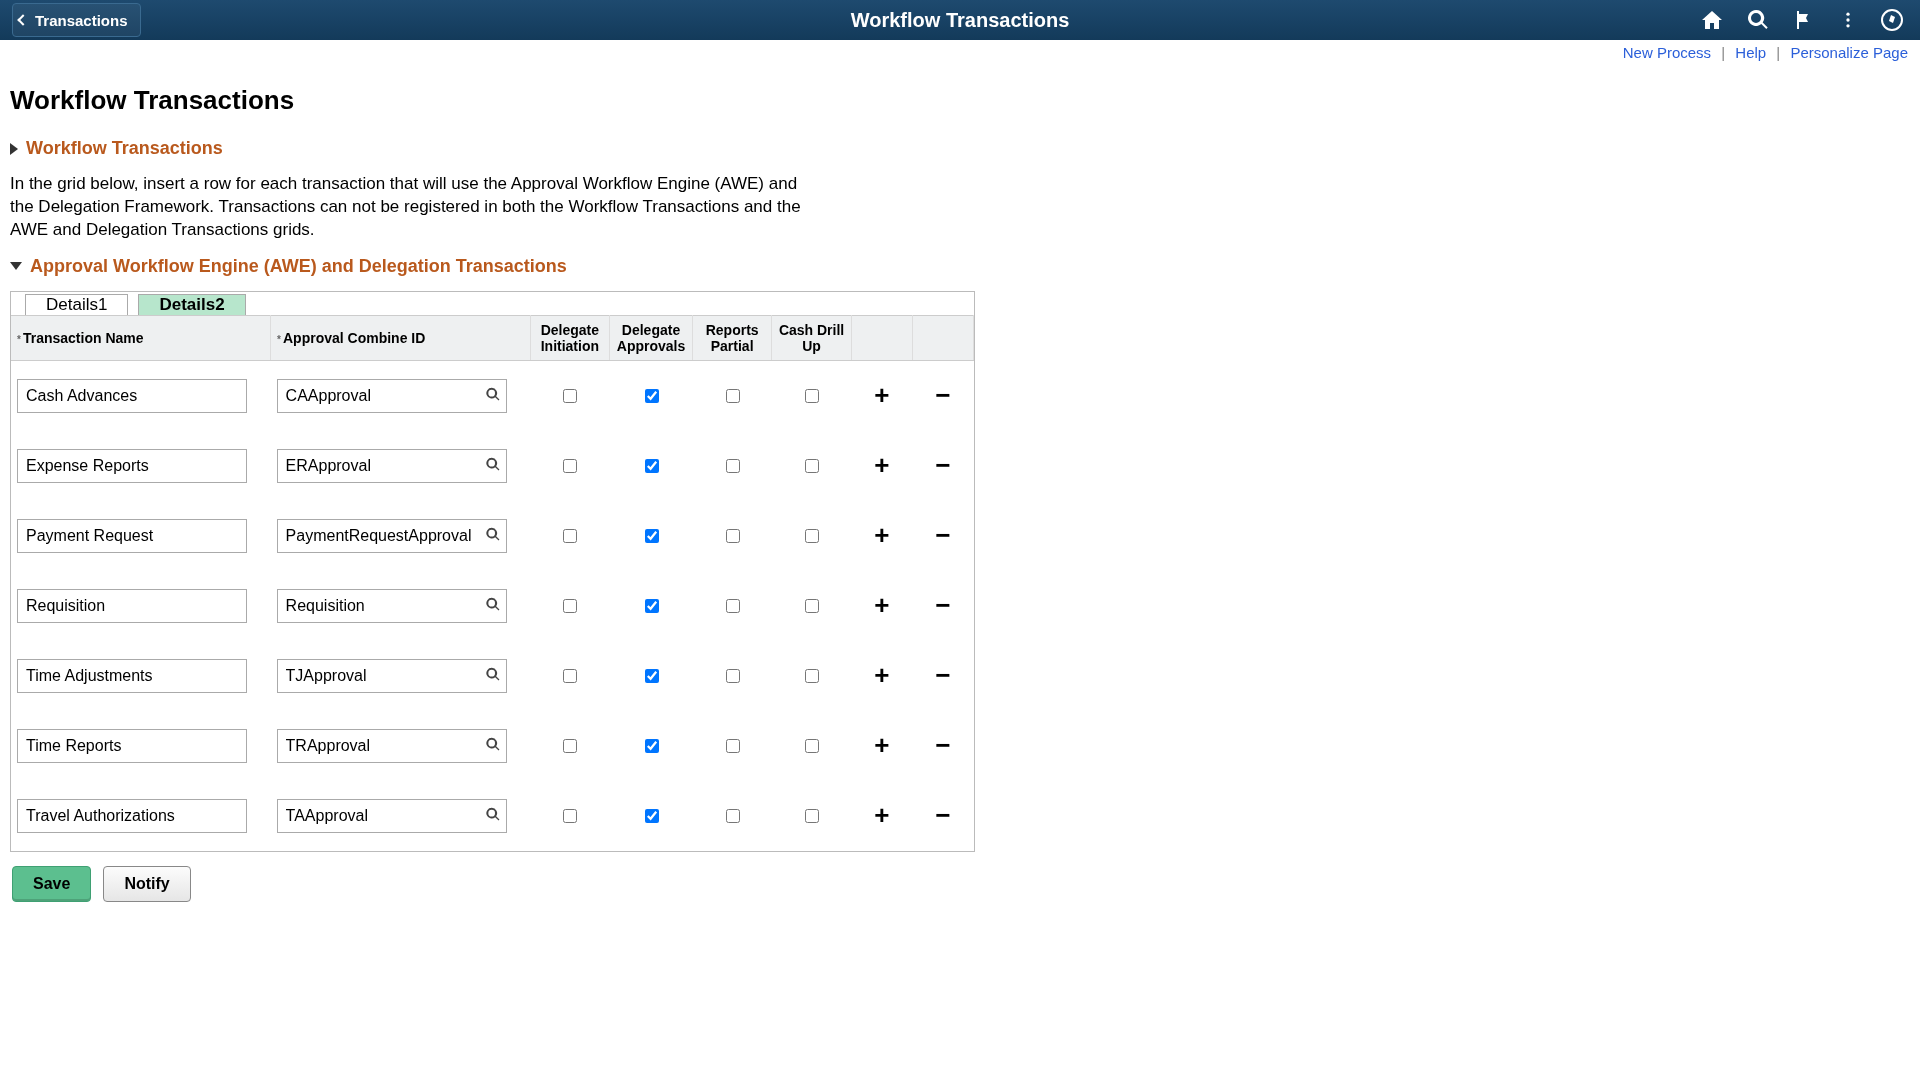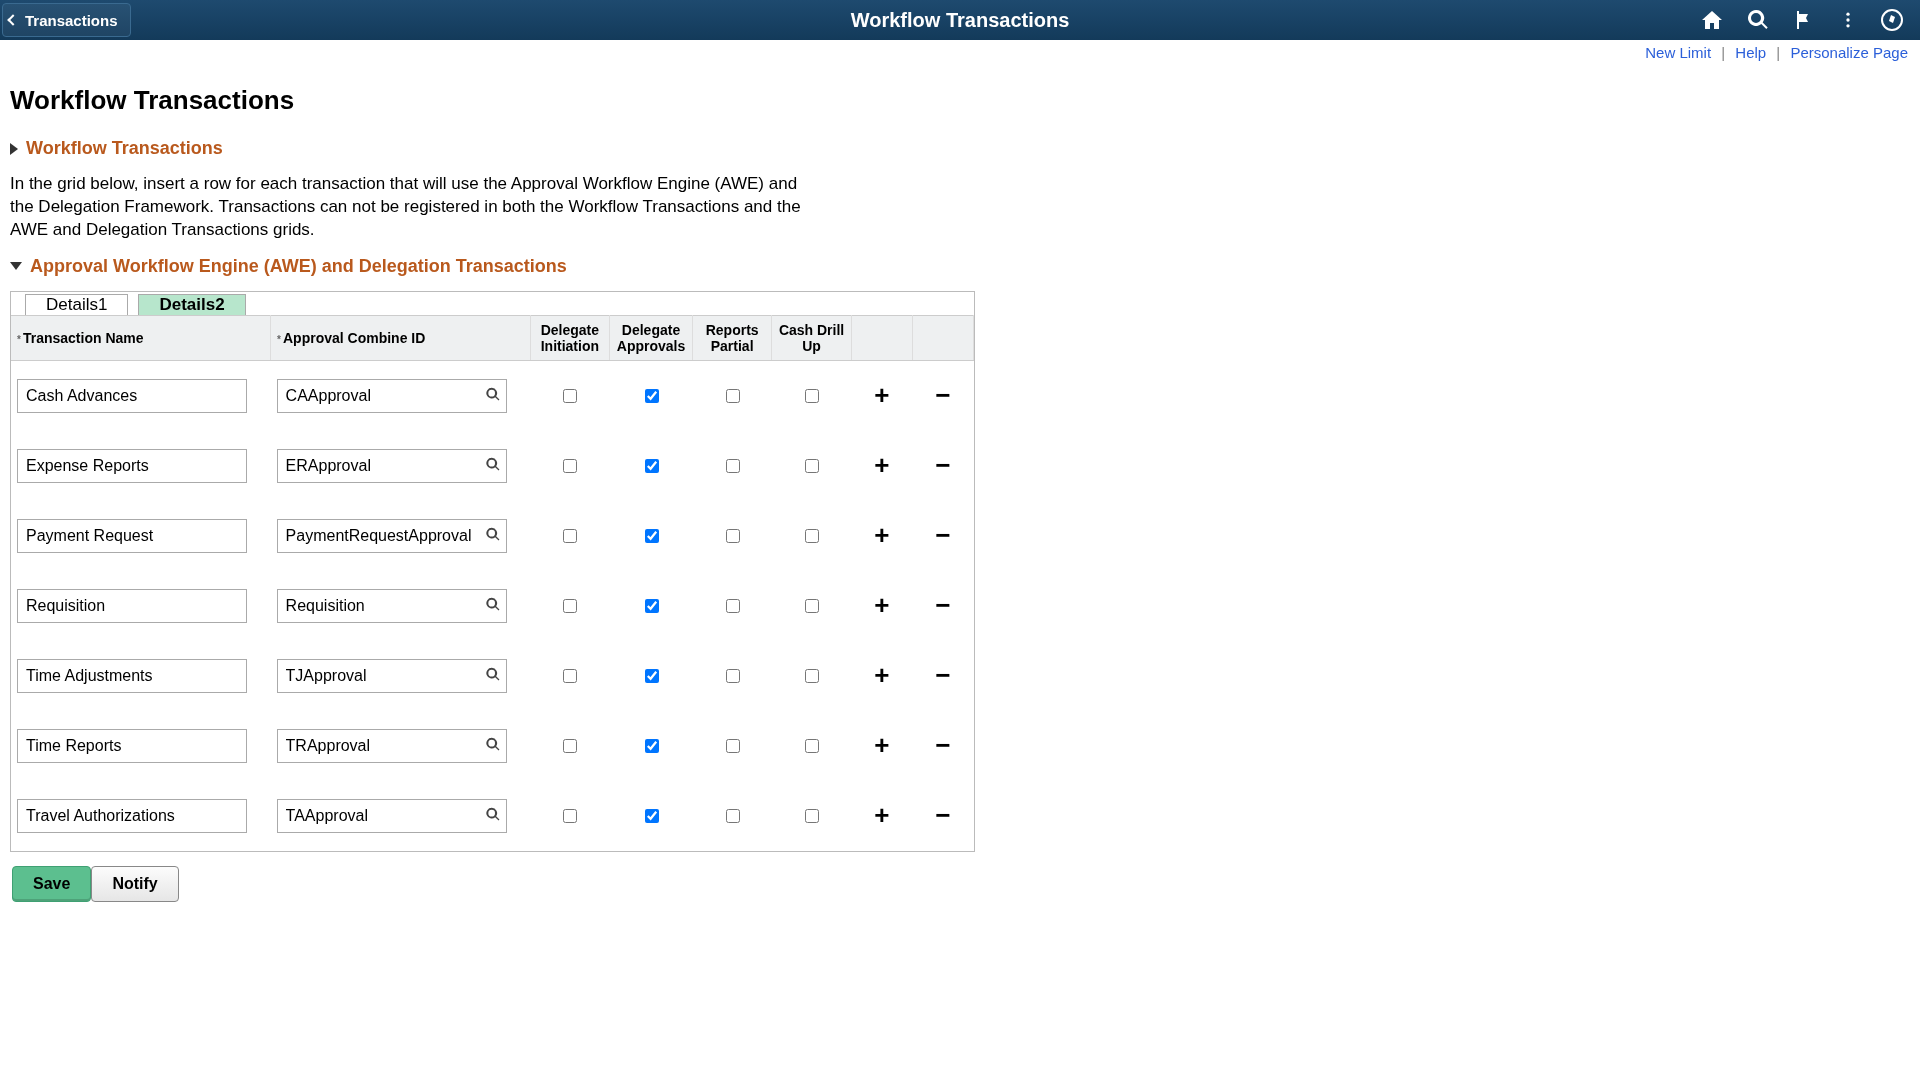--- a/index.html
+++ b/index.html
@@ -15,21 +15,21 @@
     color: #fff;
     height: 40px;
     display: flex;
     align-items: center;
     position: relative;
   }
   .back-btn {
     display: flex;
     align-items: center;
     height: 34px;
-    margin-left: 2px;
+    margin-left: 12px;
     padding: 0 12px 0 6px;
     border: 1px solid #3a6a90;
     border-radius: 4px;
     background: rgba(255,255,255,0.05);
     cursor: pointer;
   }
   .back-btn .chevron {
     display: inline-block;
     width: 8px; height: 8px;
     border-left: 2px solid #fff;
@@ -136,21 +136,21 @@
   }
   .lookup-icon svg { width:16px; height:16px; fill:#444; }
   td.center { text-align: center; }
   .rowbtn {
     font-size: 26px;
     font-weight: bold;
     cursor: pointer;
     padding: 0 8px;
     user-select: none;
   }
-  .footer-btns { margin-top: 14px; display:flex; padding-left:2px;align-items:flex-end;}
+  .footer-btns { margin-top: 14px; display:flex; gap:12px; padding-left:2px;align-items:flex-end;}
   .btn {
     height: 36px;
     padding: 0 20px;
     font-size: 16px;
     font-weight: bold;
     border: 1px solid #888;
     border-radius: 4px;
     cursor: pointer;
     background: #f5f5f5;
   }
@@ -204,21 +204,21 @@
     <span class="hicon">
       <svg width="24" height="24" viewBox="0 0 24 24">
           <circle cx="12" cy="12" r="10" fill="none" stroke="#fff" stroke-width="2"></circle>
           <path d="M15 9l-2 6-4-2 2-6z"></path>
         </svg>
     </span>
   </div>
 </div>
 
 <div class="link-row">
-  <a>New Limit</a>
+  <a>New Process</a>
   <span class="sep">|</span>
   <a>Help</a>
   <span class="sep">|</span>
   <a>Personalize Page</a>
 </div>
 
 <div class="content">
   <h1 class="page-title">Workflow Transactions</h1>
 
   <div class="section-head">

